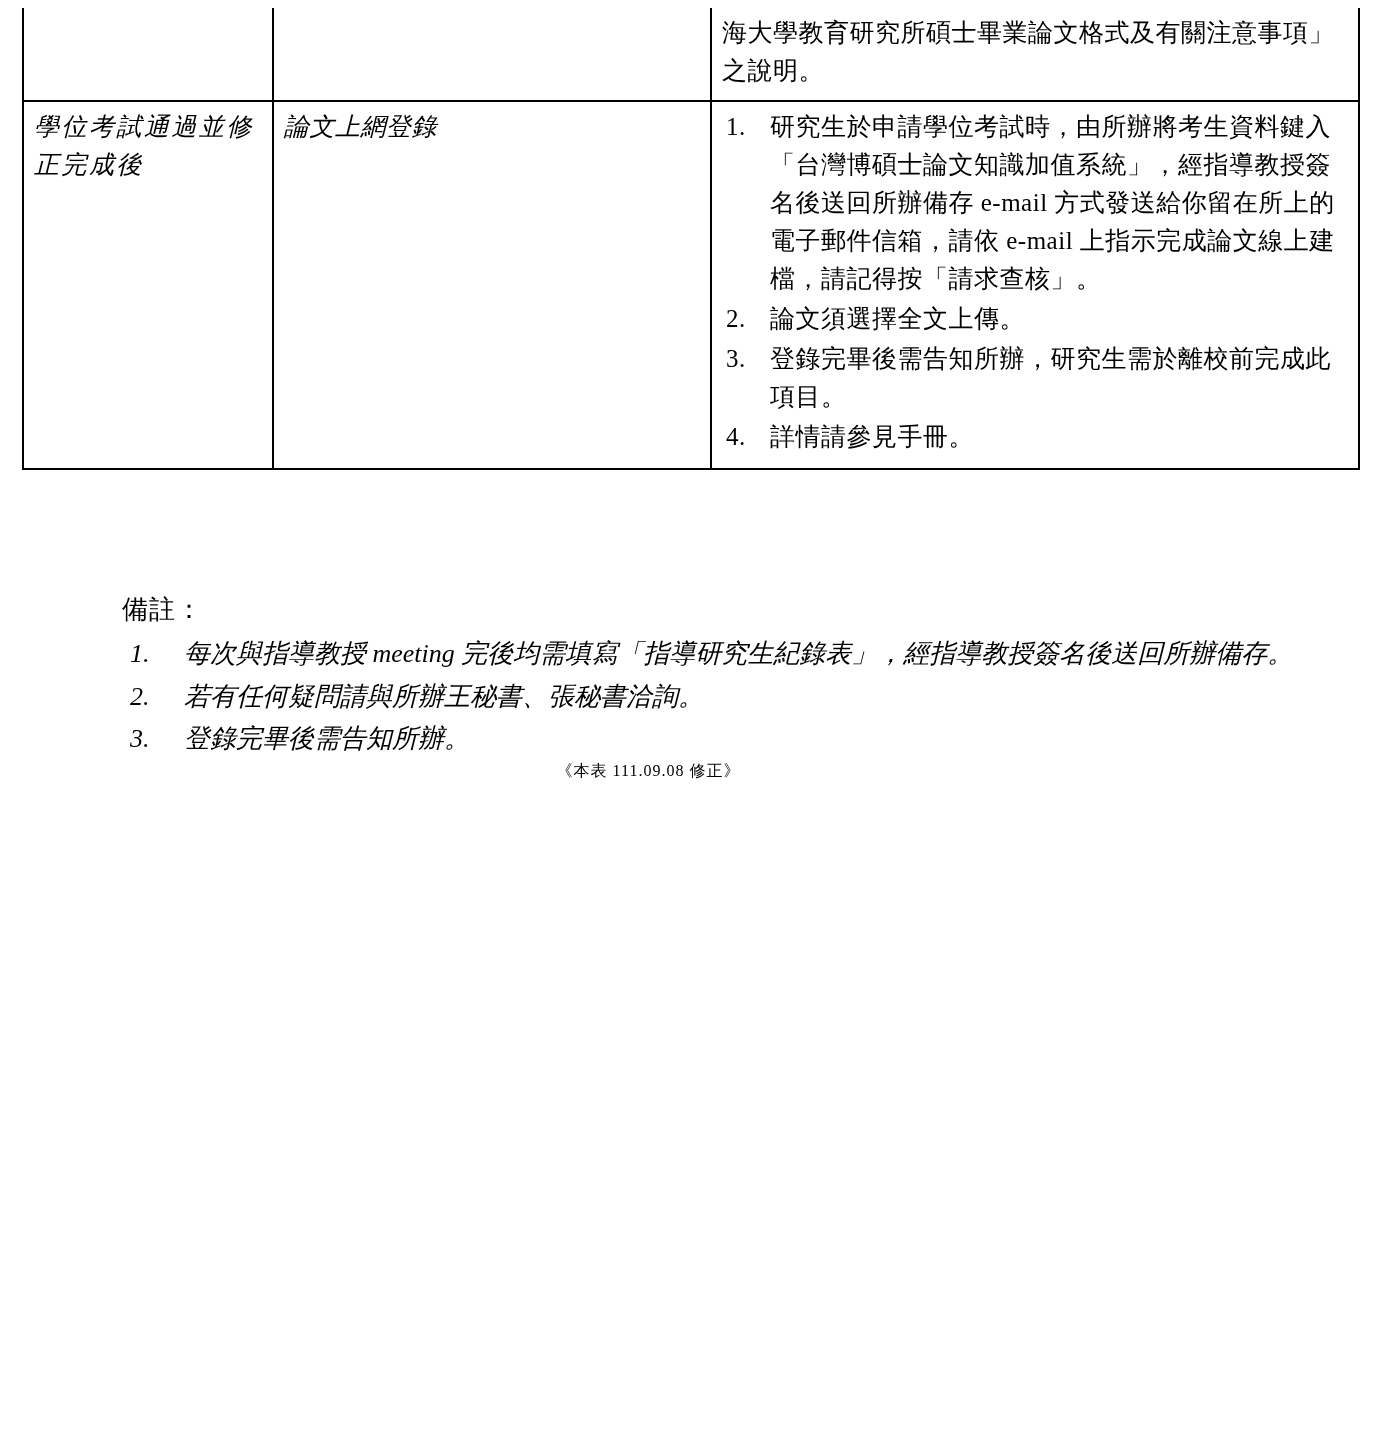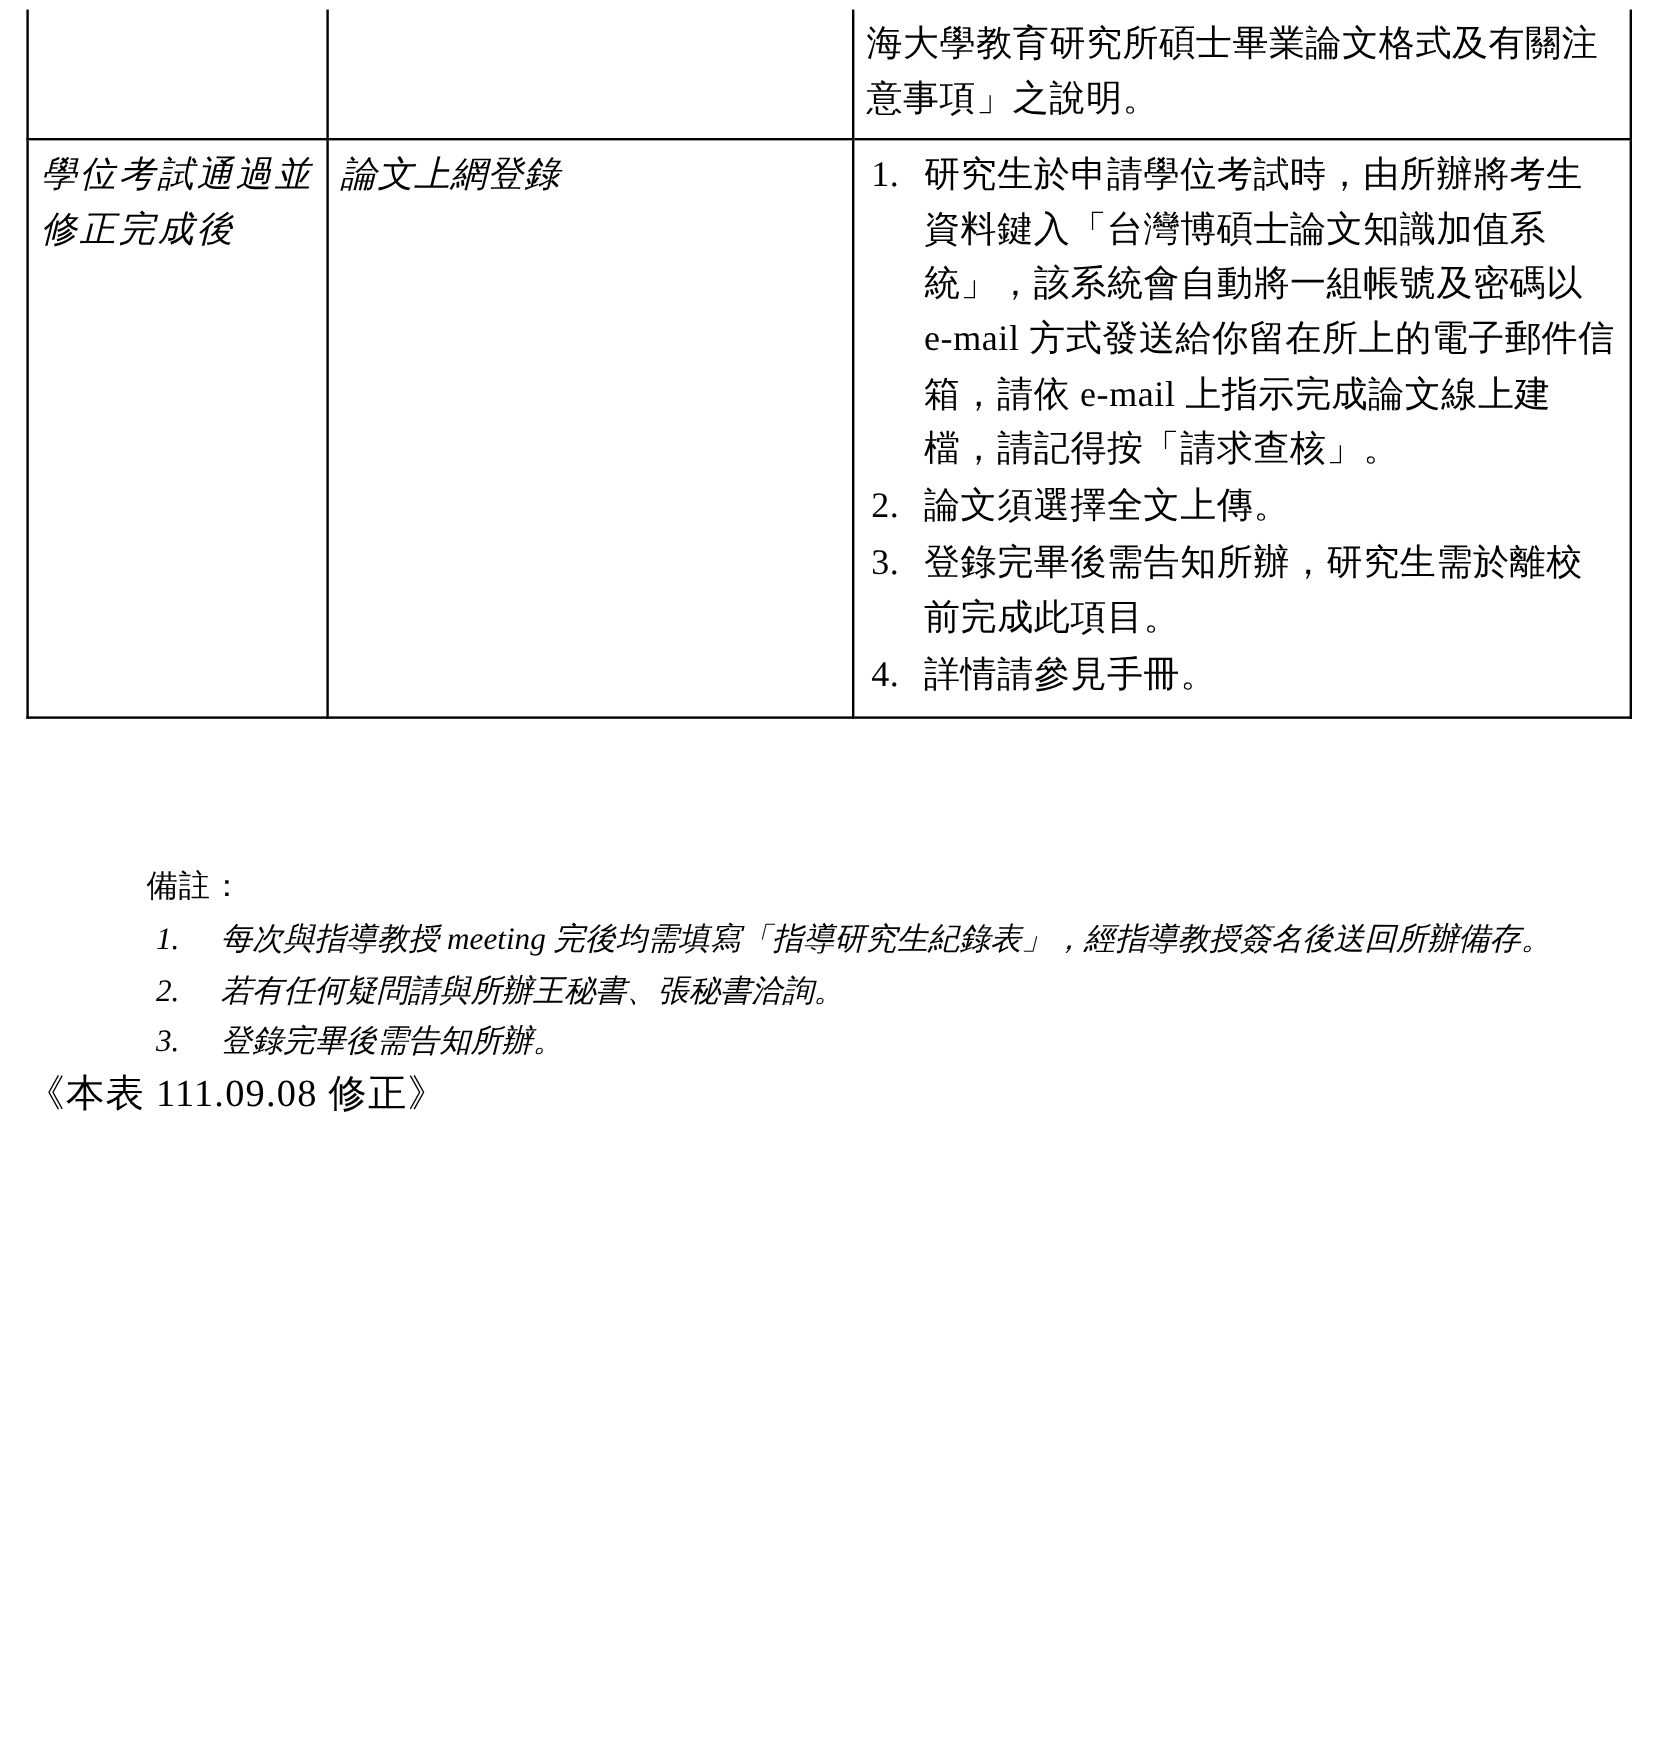--- a/index.html
+++ b/index.html
@@ -23,21 +23,21 @@
   table.schedule {
     border-collapse: collapse;
     width: 1336px;
     table-layout: fixed;
     margin: 0;
   }
   table.schedule td {
     border: 2px solid #000;
     vertical-align: top;
     padding: 6px 10px 10px 10px;
-    font-size: 30px;
+    font-size: 25px;
     line-height: 1.52;
     letter-spacing: 0.5px;
   }
   table.schedule tr.first-row td {
     border-top: none;
   }
   table.schedule tr.first-row td.c1,
   table.schedule tr.first-row td.c2 {
     border-left: none;
   }
@@ -97,23 +97,23 @@
     margin-bottom: 2px;
     font-style: italic;
   }
   ol.notes-list > li::before {
     content: counter(note) ".";
     position: absolute;
     left: 8px;
     top: 0;
   }
   .footer-rev {
-    text-align: left;
+    text-align: center;
     padding-right: 100px;
-    font-size: 32px;
+    font-size: 16px;
     letter-spacing: 1px;
   }
 </style>
 </head>
 <body>
 
 <div class="page">
 
   <table class="schedule">
     <colgroup>
@@ -136,21 +136,21 @@
 
       <tr>
         <td class="c1">
           <span class="cell-text spaced">學位考試通過並修正完成後</span>
         </td>
         <td class="c2">
           <span class="cell-text">論文上網登錄</span>
         </td>
         <td class="c3">
           <ol class="num">
-            <li>研究生於申請學位考試時，由所辦將考生資料鍵入「台灣博碩士論文知識加值系統」，該系統會自動將一組帳號及密碼以 e-mail 方式發送給你留在所上的電子郵件信箱，請依 e-mail 上指示完成論文線上建檔，請記得按「請求查核」。</li>
+            <li>研究生於申請學位考試時，由所辦將考生資料鍵入「台灣博碩士論文知識加值系統」，經指導教授簽名後送回所辦備存 e-mail 方式發送給你留在所上的電子郵件信箱，請依 e-mail 上指示完成論文線上建檔，請記得按「請求查核」。</li>
             <li>論文須選擇全文上傳。</li>
             <li>登錄完畢後需告知所辦，研究生需於離校前完成此項目。</li>
             <li>詳情請參見手冊。</li>
           </ol>
         </td>
       </tr>
 
 
     </tbody>
   </table>

